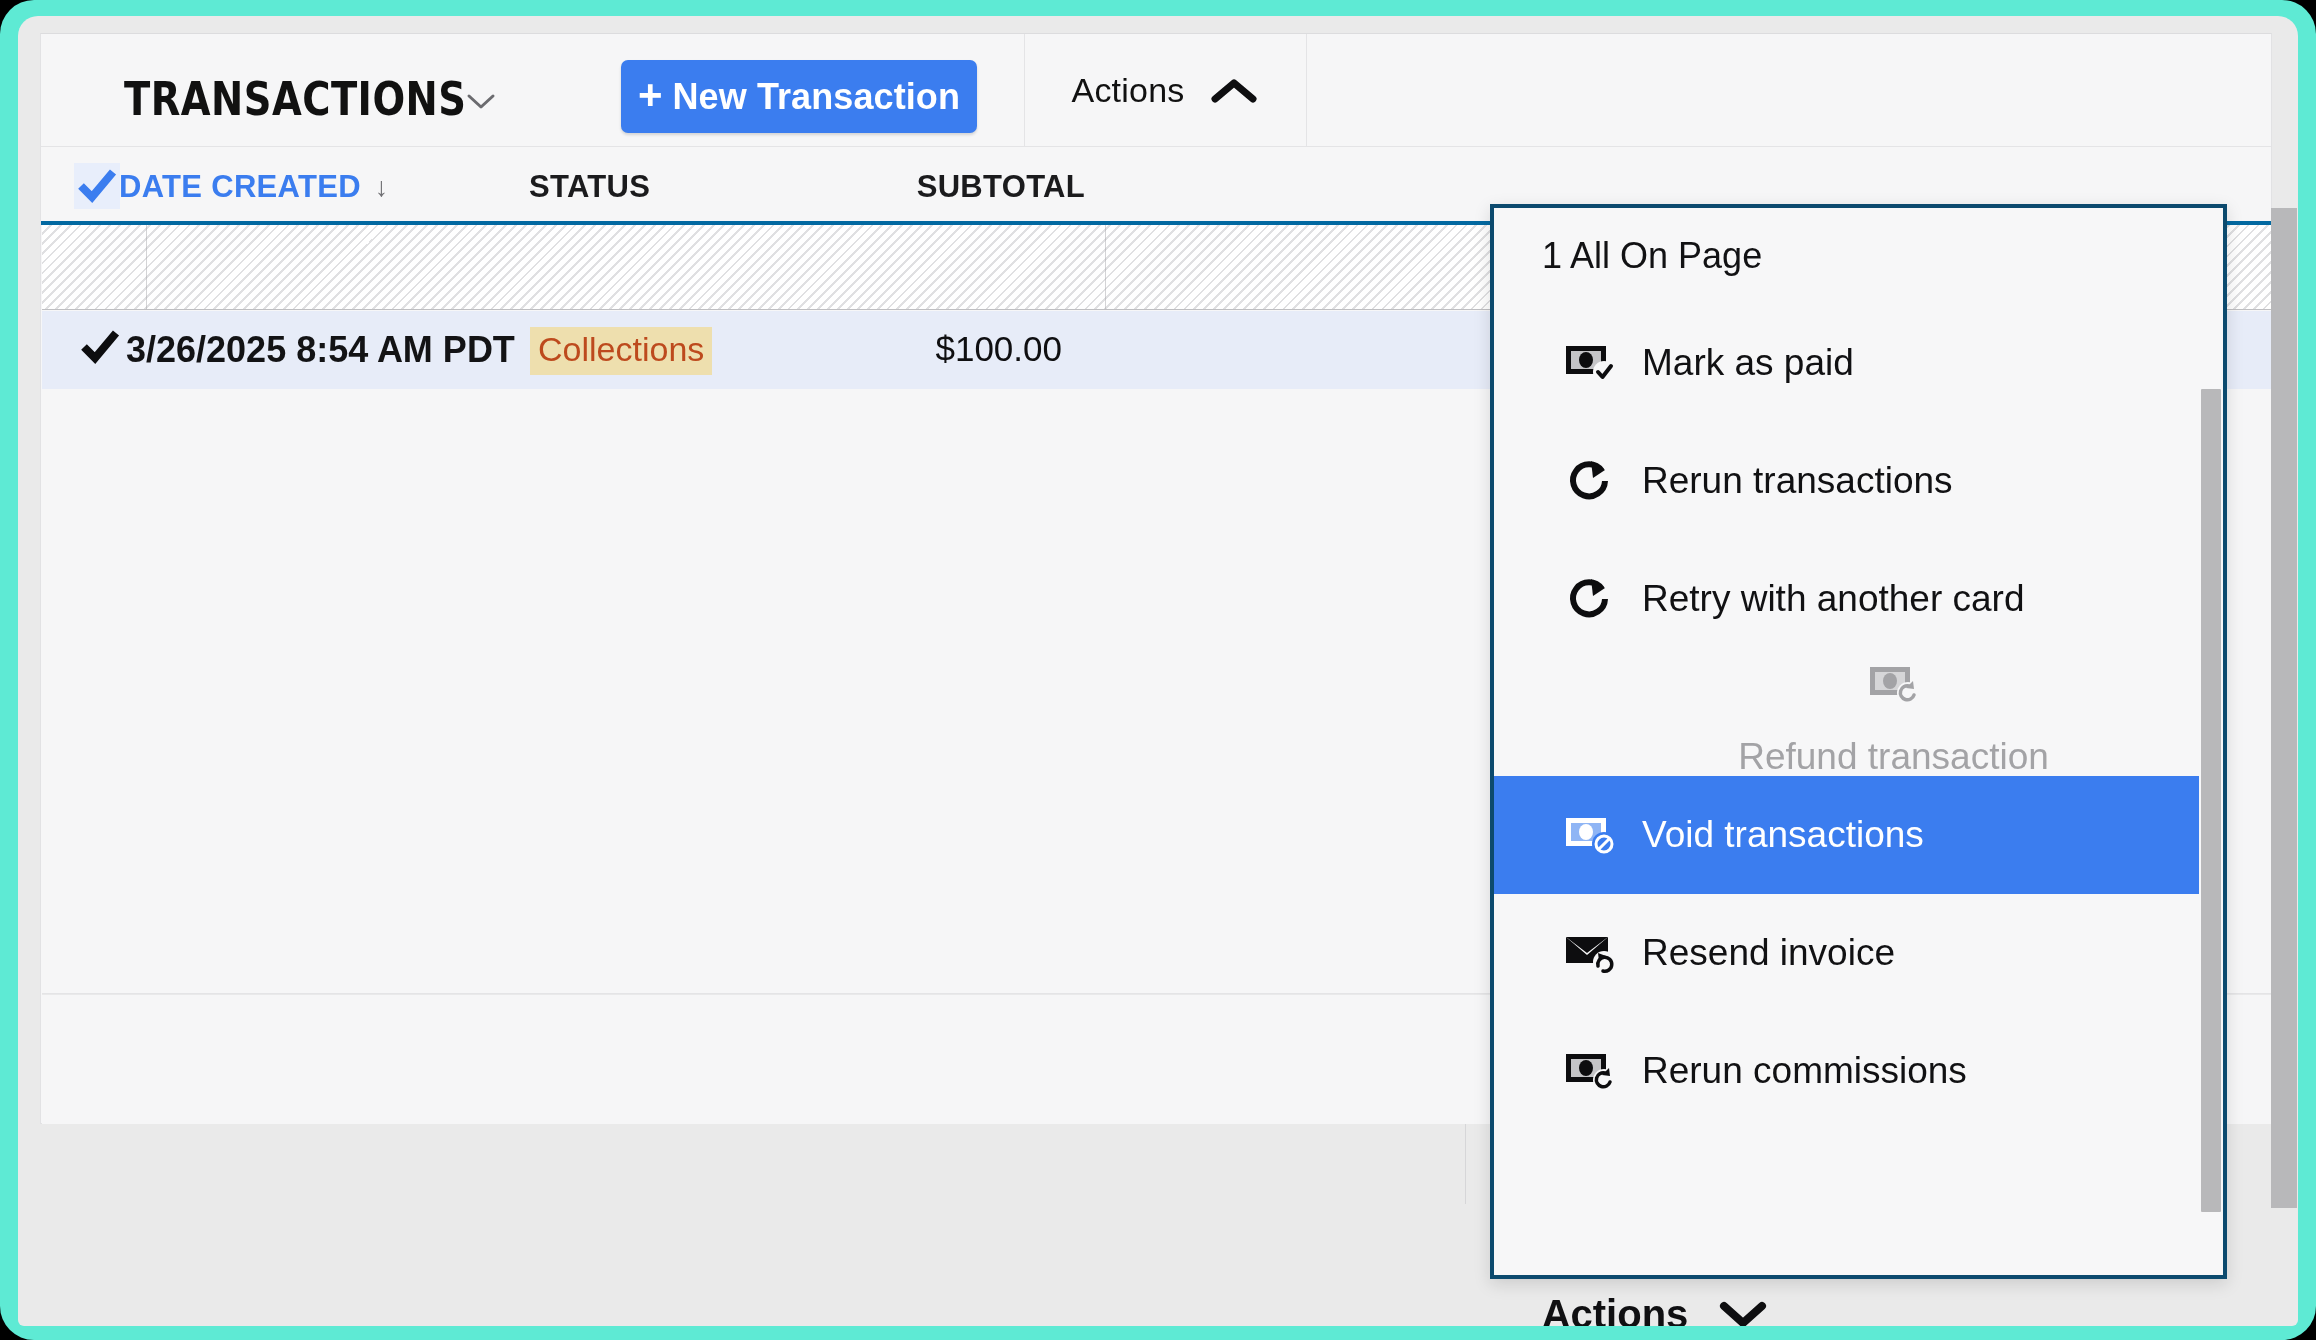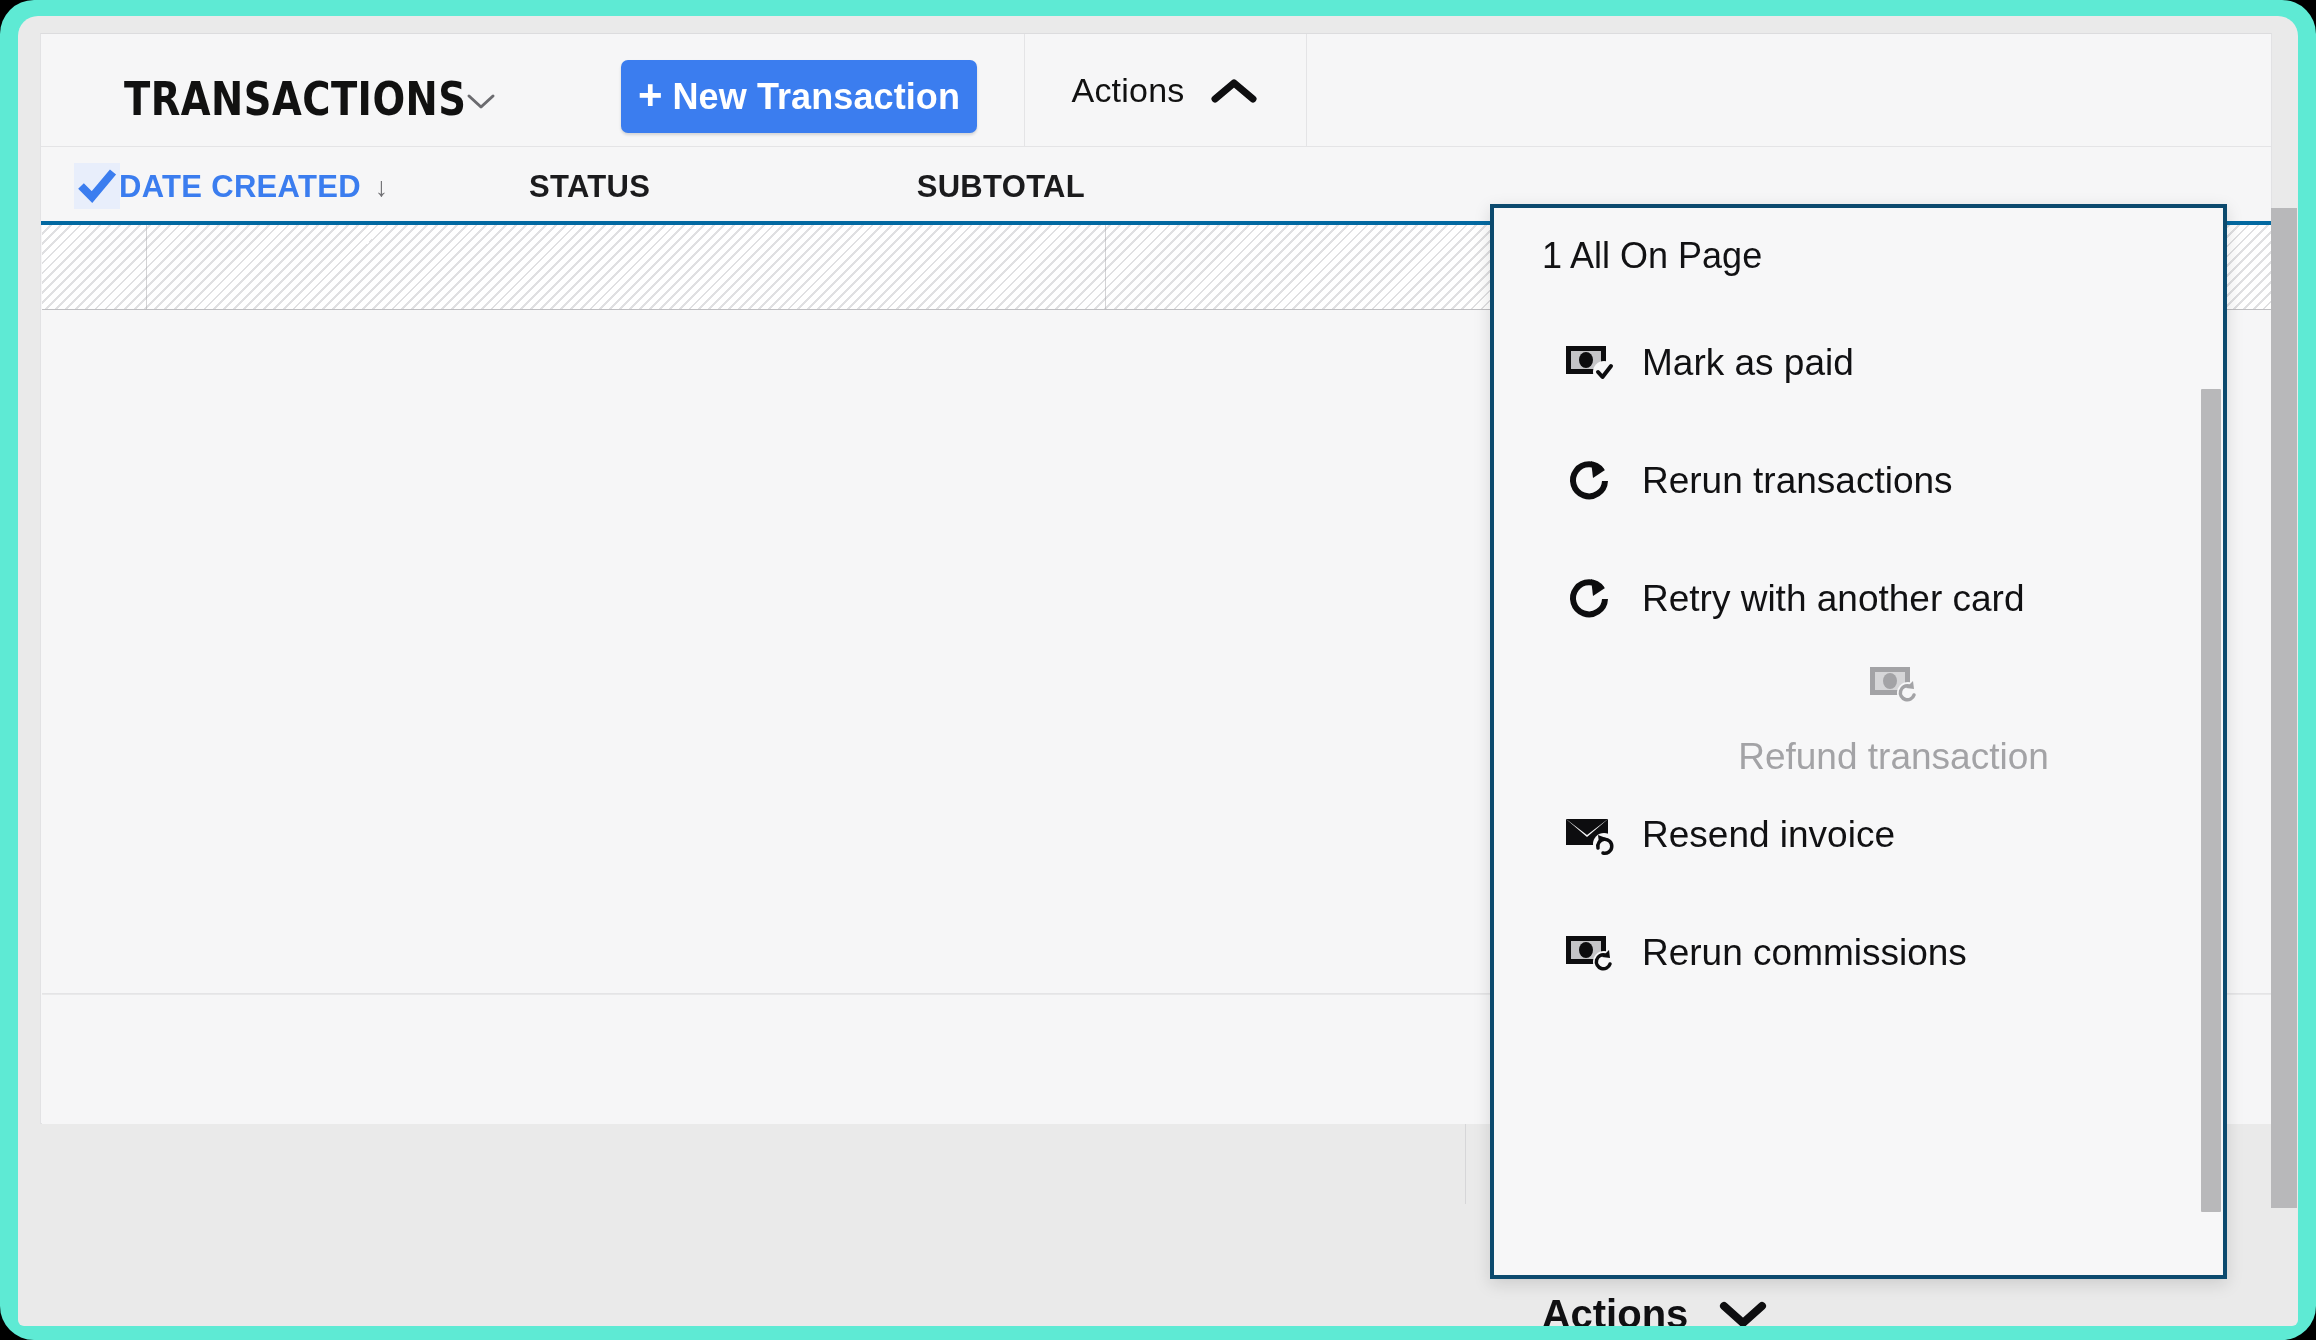--- a/index.html
+++ b/index.html
@@ -437,20 +437,32 @@
         <div class="th col-sub">
           <span>SUBTOTAL</span>
         </div>
       </div>
 
       <div id="hatched-band">
         <div class="band-cell-line" style="left:104px"></div>
         <div class="band-cell-line" style="left:1063px"></div>
       </div>
 
+      <div id="table-row">
+        <div id="row-check">
+          <span>
+            <svg class="icon-svg" width="40" height="34" viewBox="0 0 40 34" aria-hidden="true">
+              <path d="M4 17 L15 28 L36 3" fill="none" stroke="#0d0d0f" stroke-width="8" stroke-linecap="butt" stroke-linejoin="miter"></path>
+            </svg>
+          </span>
+        </div>
+        <div id="row-date">3/26/2025 8:54 AM PDT</div>
+        <div id="row-status">Collections</div>
+        <div id="row-subtotal">$100.00</div>
+      </div>
 
       <div id="table-body-empty"></div>
       <div id="table-footer-band"></div>
     </div>
 
     <div id="footer-bar">
       <div class="footer-vline" style="left:1425px"></div>
       <div class="footer-vline" style="left:1804px"></div>
     </div>
 
@@ -509,20 +521,33 @@
             <rect x="7" y="10" width="30" height="18" fill="#d6d6d8"></rect>
             <ellipse cx="22" cy="19" rx="7" ry="8" fill="#a3a3a6"></ellipse>
             <circle cx="40" cy="31" r="11" fill="#f7f7f8"></circle>
             <path d="M46 33 A7 7 0 1 1 41 24" fill="none" stroke="#a3a3a6" stroke-width="3.5" stroke-linecap="round"></path>
             <path d="M45 19 L46 27 L38 26 Z" fill="#a3a3a6"></path>
           </svg>
         </span>
         <span>Refund transaction</span>
       </div>
 
+      <div class="menu-item highlighted">
+        <span class="mi-icon">
+          <svg class="icon-svg" width="52" height="44" viewBox="0 0 52 44" aria-hidden="true">
+            <rect x="2" y="5" width="40" height="28" fill="#ffffff"></rect>
+            <rect x="7" y="10" width="30" height="18" fill="#8fb5f5"></rect>
+            <ellipse cx="22" cy="19" rx="7" ry="8" fill="#ffffff"></ellipse>
+            <circle cx="40" cy="31" r="12" fill="#3b7def"></circle>
+            <circle cx="40" cy="31" r="8" fill="none" stroke="#ffffff" stroke-width="3"></circle>
+            <line x1="34.5" y1="36.5" x2="45.5" y2="25.5" stroke="#ffffff" stroke-width="3"></line>
+          </svg>
+        </span>
+        <span>Void transactions</span>
+      </div>
 
 
       <div class="menu-item">
         <span class="mi-icon">
           <svg class="icon-svg" width="52" height="44" viewBox="0 0 52 44" aria-hidden="true">
             <path d="M2 6 H44 V32 H2 Z" fill="#0d0d0f"></path>
             <path d="M2 6 L23 24 L44 6 Z" fill="#f7f7f8"></path>
             <path d="M2 6 H44 L23 22 Z" fill="#0d0d0f"></path>
             <circle cx="40" cy="31" r="11" fill="#f7f7f8"></circle>
             <path d="M34 35 A7 7 0 1 1 39 40" fill="none" stroke="#0d0d0f" stroke-width="3.5" stroke-linecap="round"></path>

